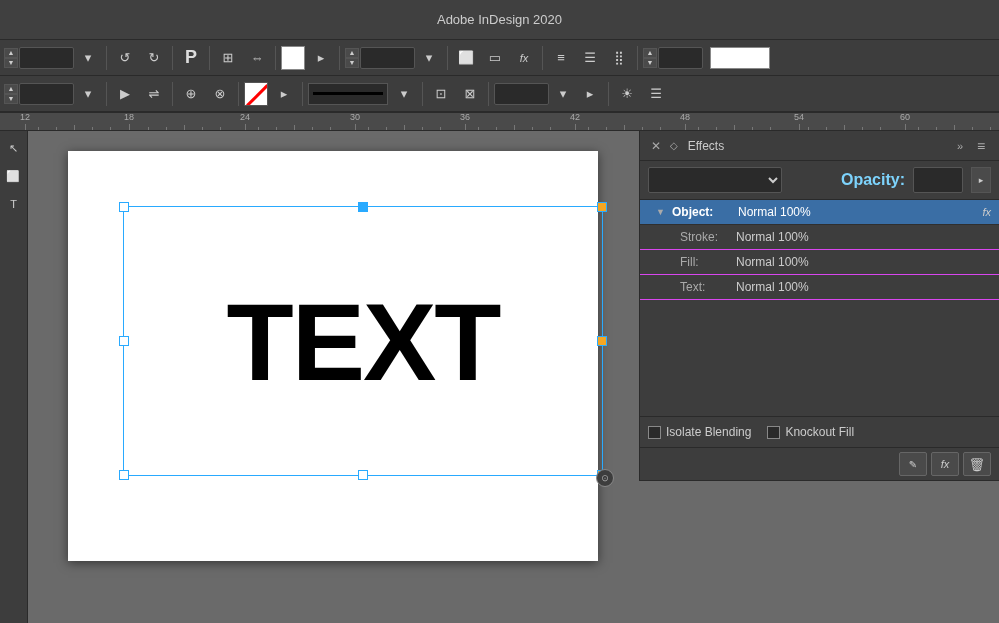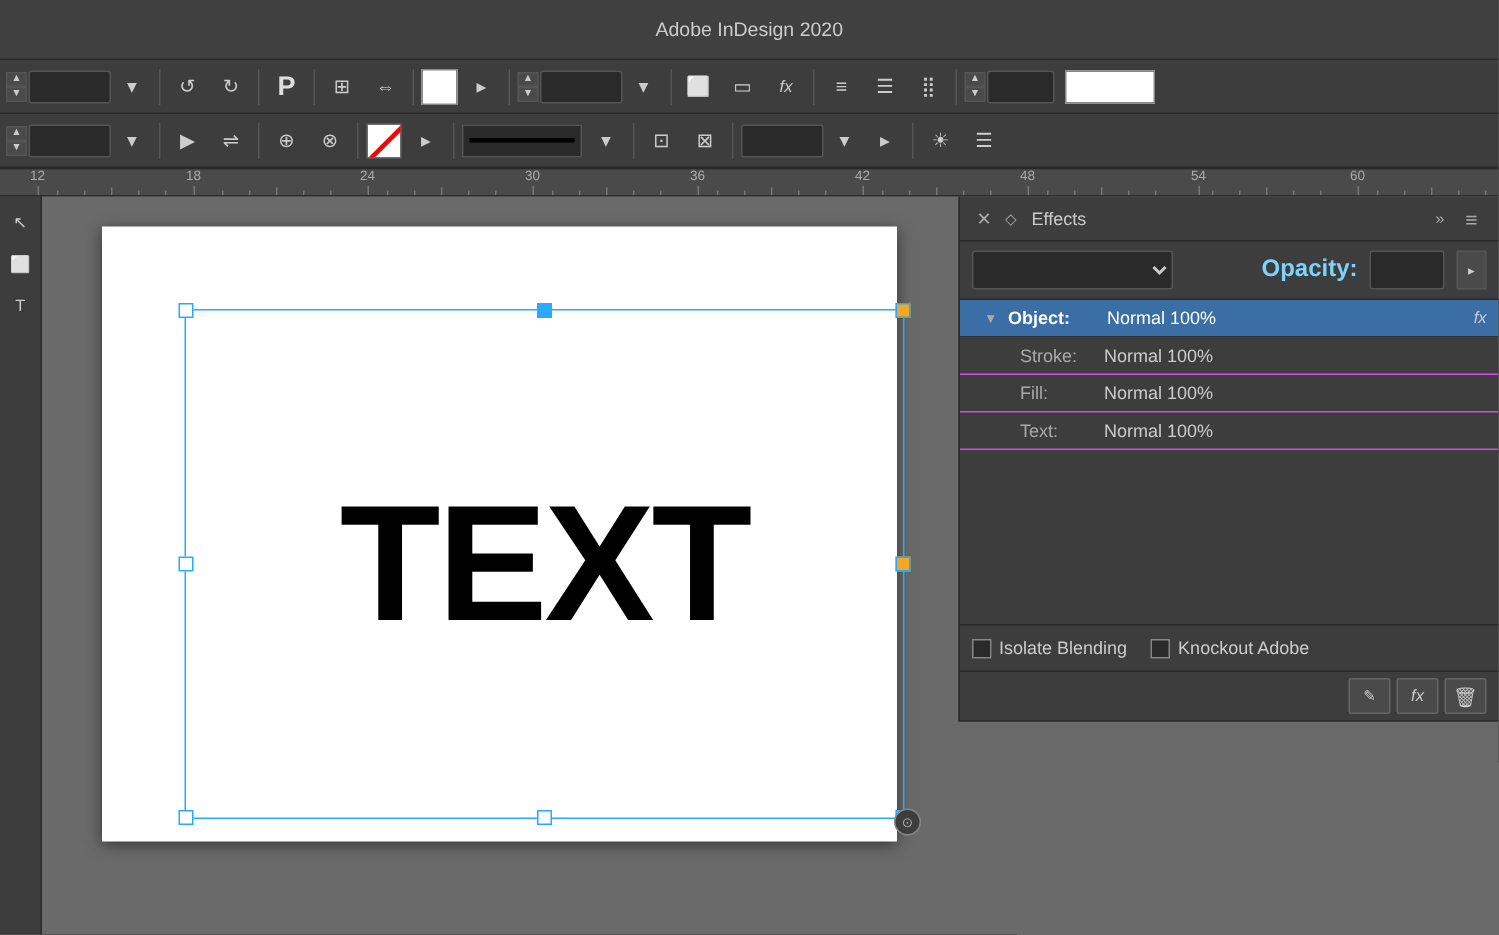--- a/index.html
+++ b/index.html
@@ -196,21 +196,21 @@
       background: white;
       box-shadow: 0 2px 10px rgba(0,0,0,0.5);
     }
 
     
     #text-element {
       position: absolute;
       left: 55px;
       top: 55px;
       width: 480px;
-      height: 340px;
+      height: 270px;
       border: 1px solid #29aaff;
       cursor: move;
     }
 
     .selection-handle {
       position: absolute;
       width: 10px;
       height: 10px;
       background: white;
       border: 1px solid #29aaff;
@@ -878,21 +878,21 @@
         </div>
       </div>
 
       <div class="effects-bottom">
         <label class="checkbox-label">
           <div class="checkbox"></div>
           <span>Isolate Blending</span>
         </label>
         <label class="checkbox-label">
           <div class="checkbox"></div>
-          <span>Knockout Adobe</span>
+          <span>Knockout Fill</span>
         </label>
       </div>
 
       <div class="panel-actions">
         <button class="action-btn" title="Edit effects" style="font-size:10px;">✎</button>
         <button class="action-btn" title="Add effect" style="font-style:italic; font-size:11px;">fx</button>
         <button class="action-btn" title="Clear effects" style="font-size:13px;">🗑</button>
       </div>
     </div>
 

